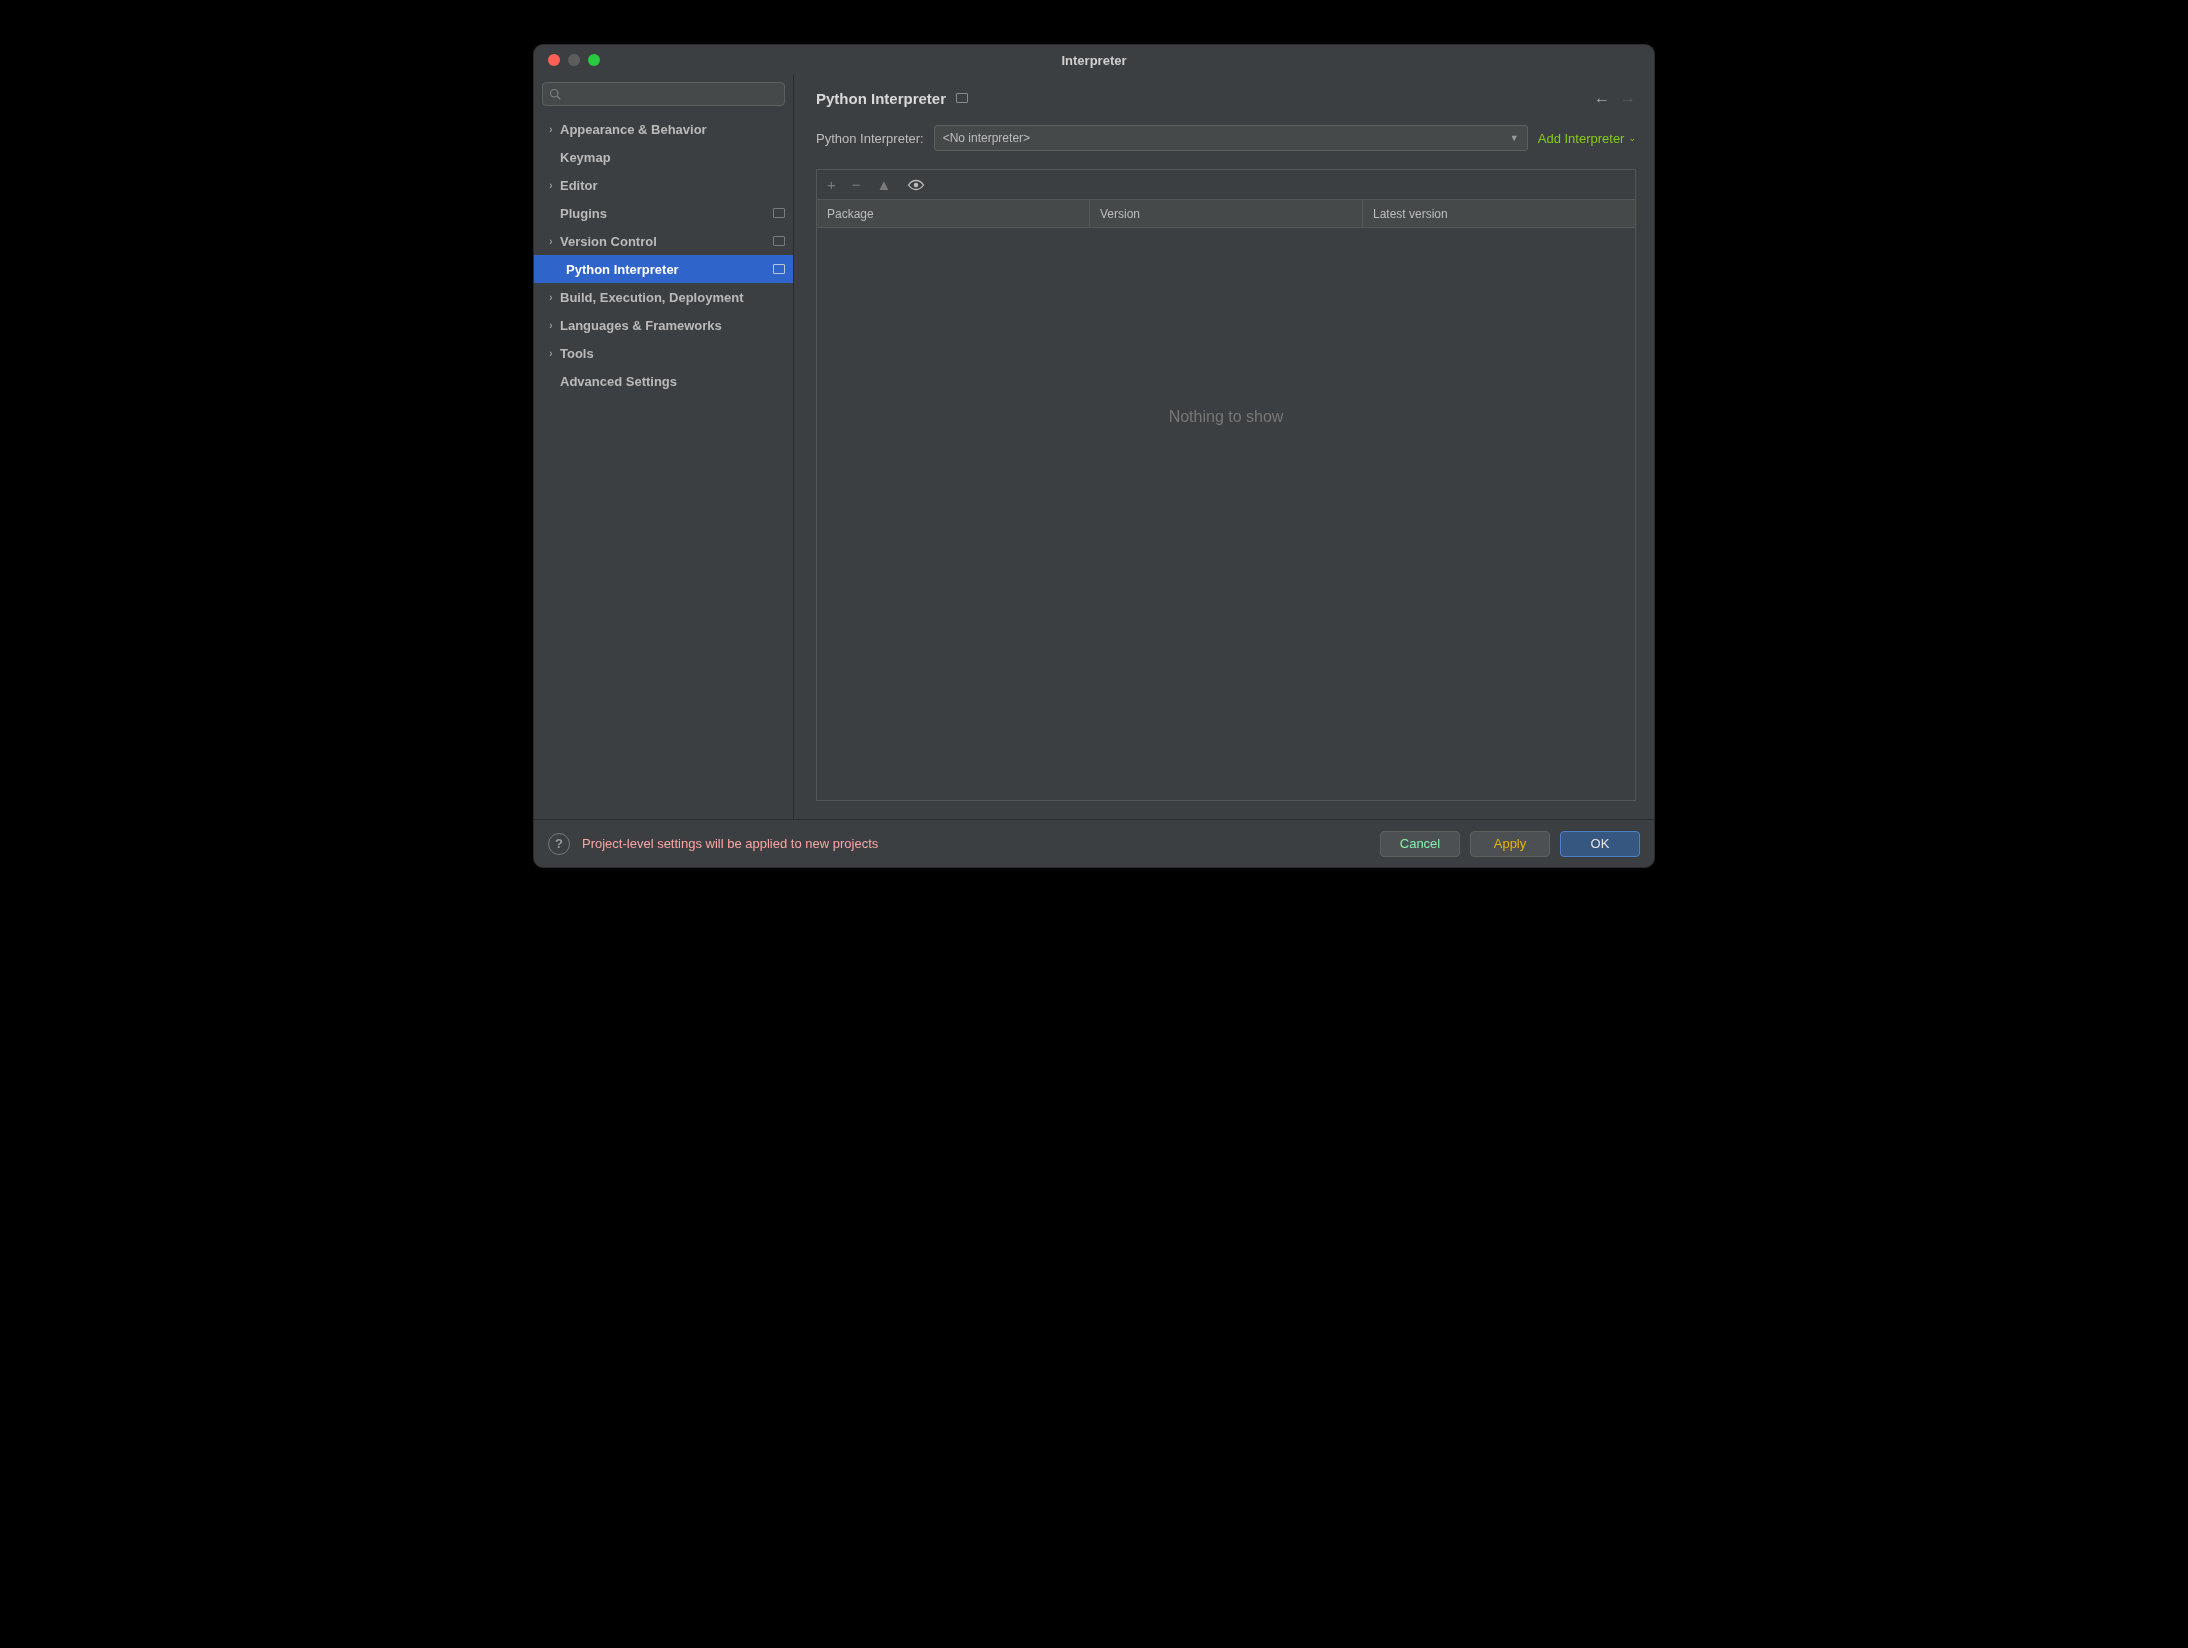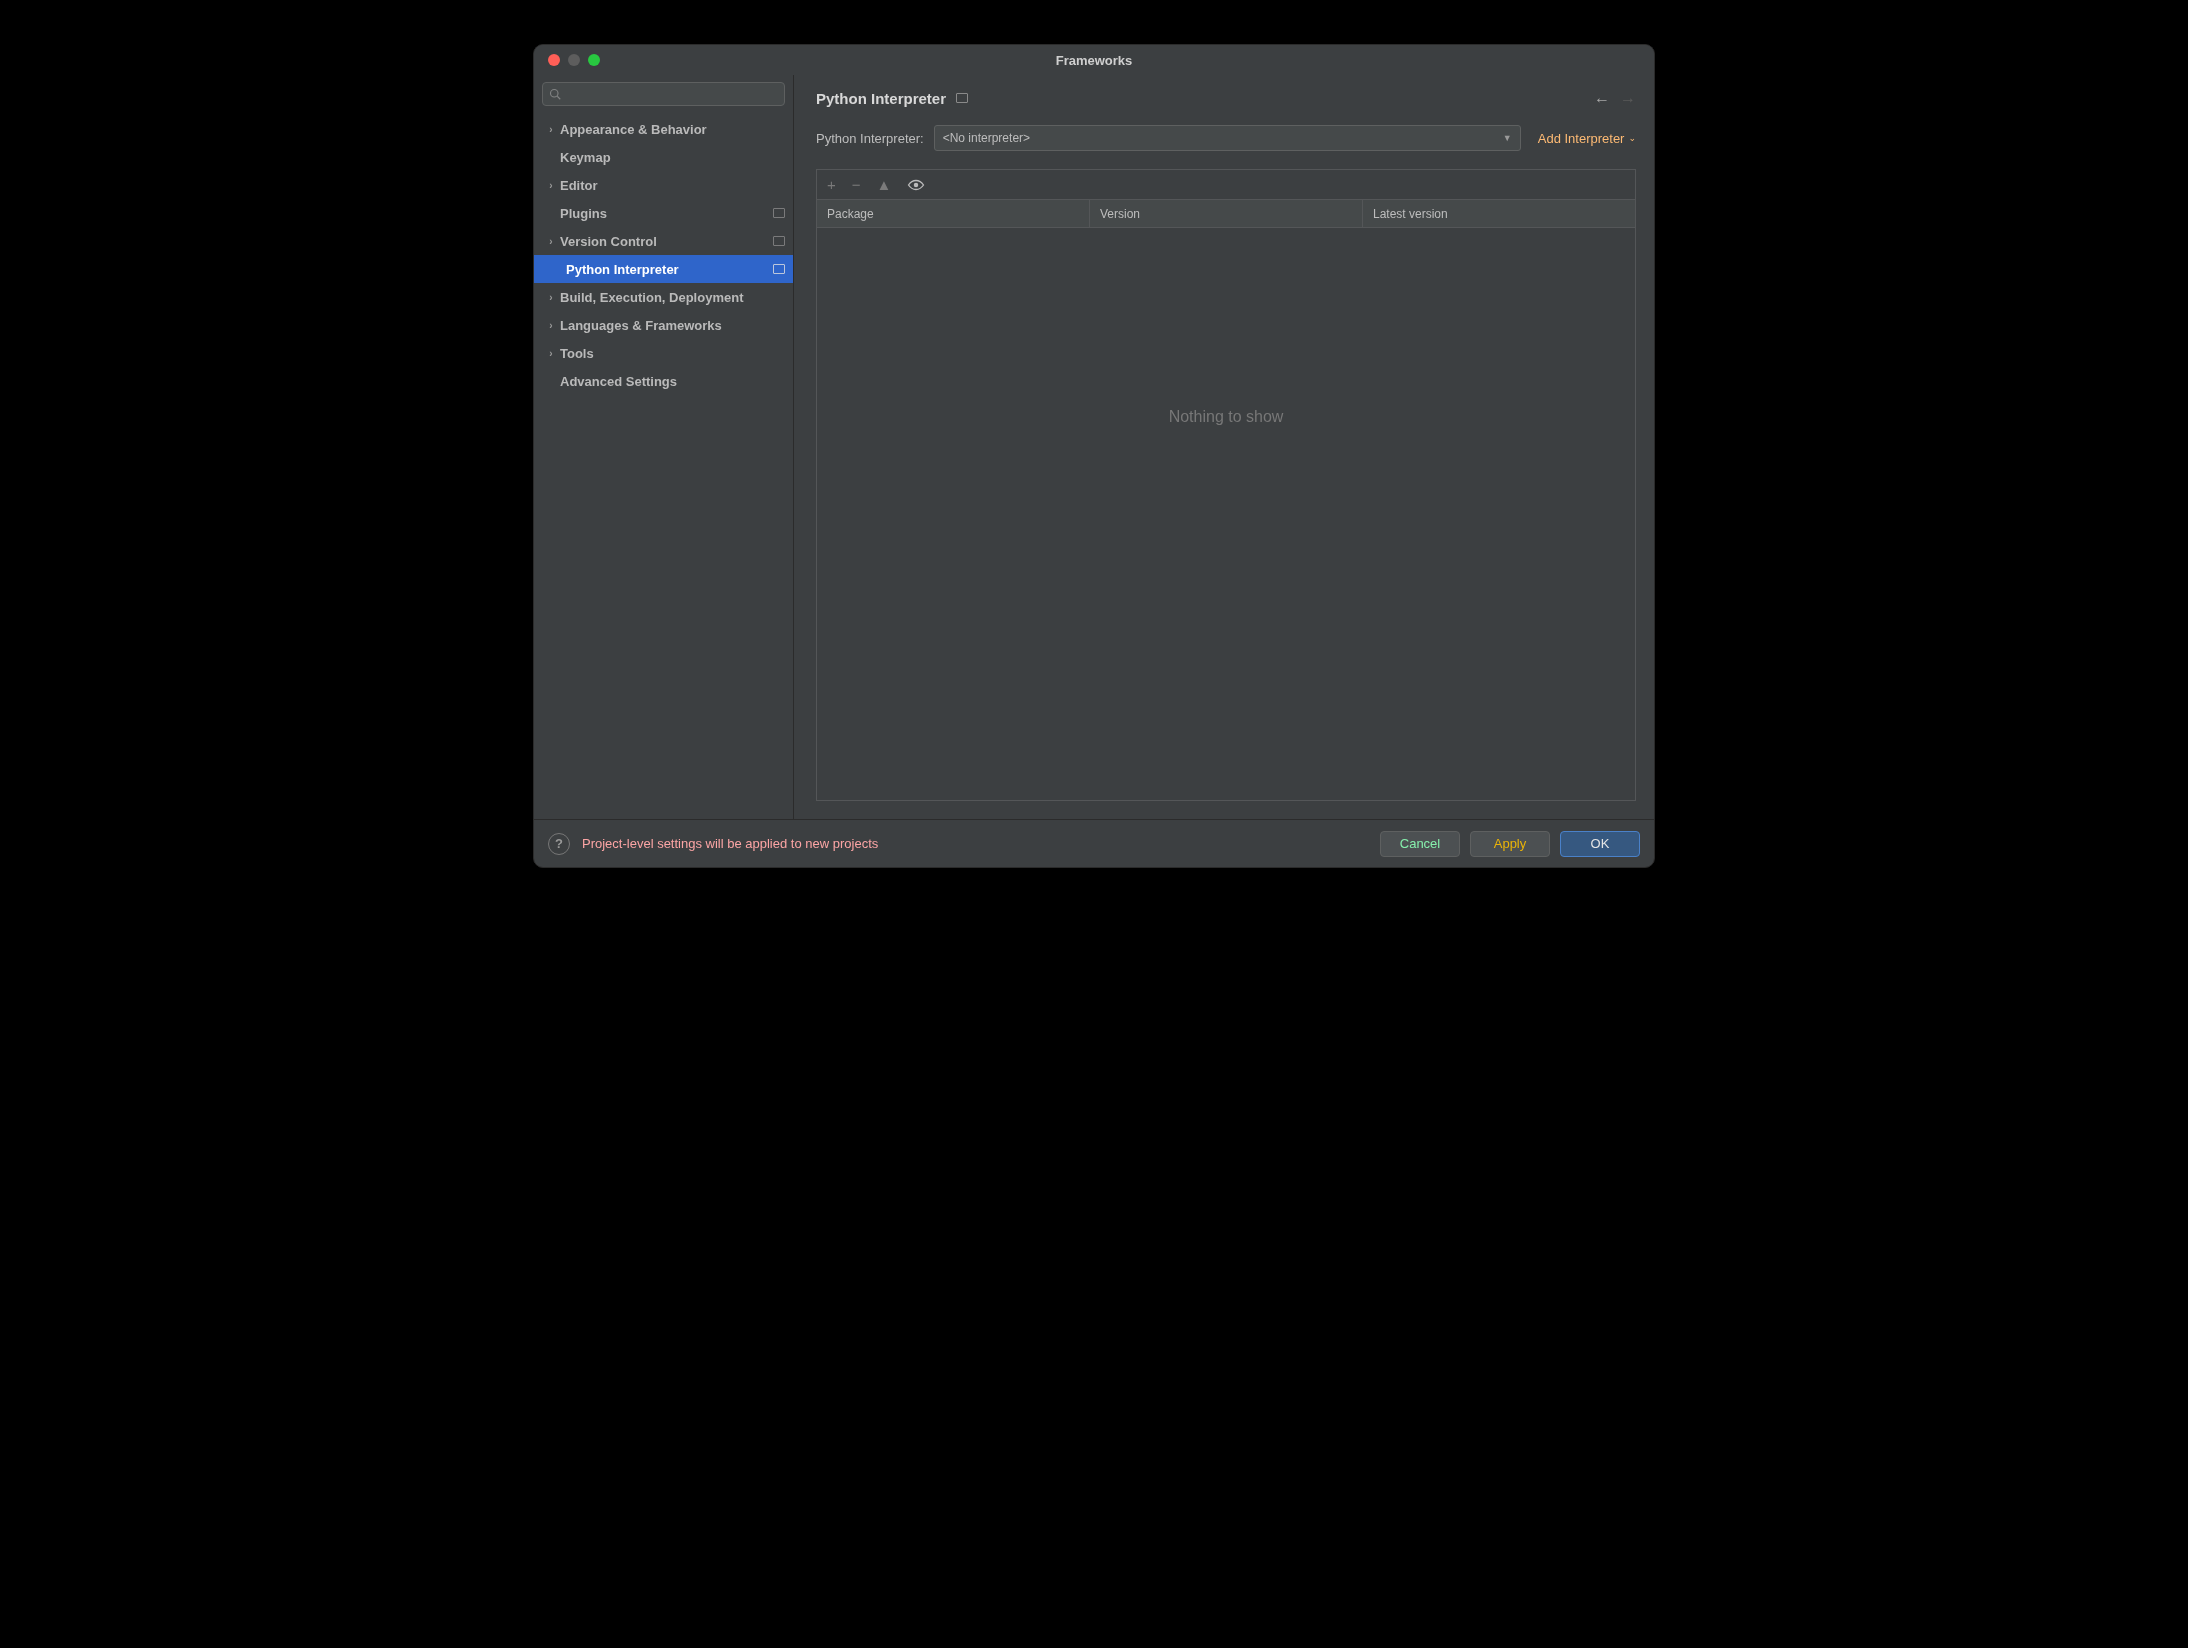--- a/index.html
+++ b/index.html
@@ -176,27 +176,26 @@
   border-radius: 3px;
   display: flex;
   align-items: center;
   padding: 0 8px;
   color: #bdbdbd;
   justify-content: space-between;
   font-size: 12px;
 }
 .combo .arr { font-size: 9px; color: #9a9a9a; }
 .addlink {
-  color: #fdba74;
+  color: #84cc16;
   font-size: 13px;
   display: flex;
   align-items: center;
   gap: 4px;
   cursor: default;
-  margin-left: 7px;
 }
 .addlink .arr { font-size: 9px; }
 .pkgbox {
   margin: 18px 18px 18px 22px;
   flex: 1;
   border: 1px solid #545658;
   display: flex;
   flex-direction: column;
   min-height: 0;
 }
@@ -280,21 +279,21 @@
 <body>
 
 <div class="window">
 
   <div class="titlebar">
     <div class="traffic">
       <span class="tclose"></span>
       <span class="tmin"></span>
       <span class="tmax"></span>
     </div>
-    <div class="title">Frameworks</div>
+    <div class="title">Interpreter</div>
   </div>
 
   <div class="body">
 
     <div class="sidebar">
       <div class="searchwrap">
         <div class="search">
           <svg width="12" height="12" viewBox="0 0 16 16">
               <circle cx="7" cy="7" r="5" fill="none" stroke="#aaa" stroke-width="1.5"></circle>
               <line x1="11" y1="11" x2="15" y2="15" stroke="#aaa" stroke-width="1.5"></line>

